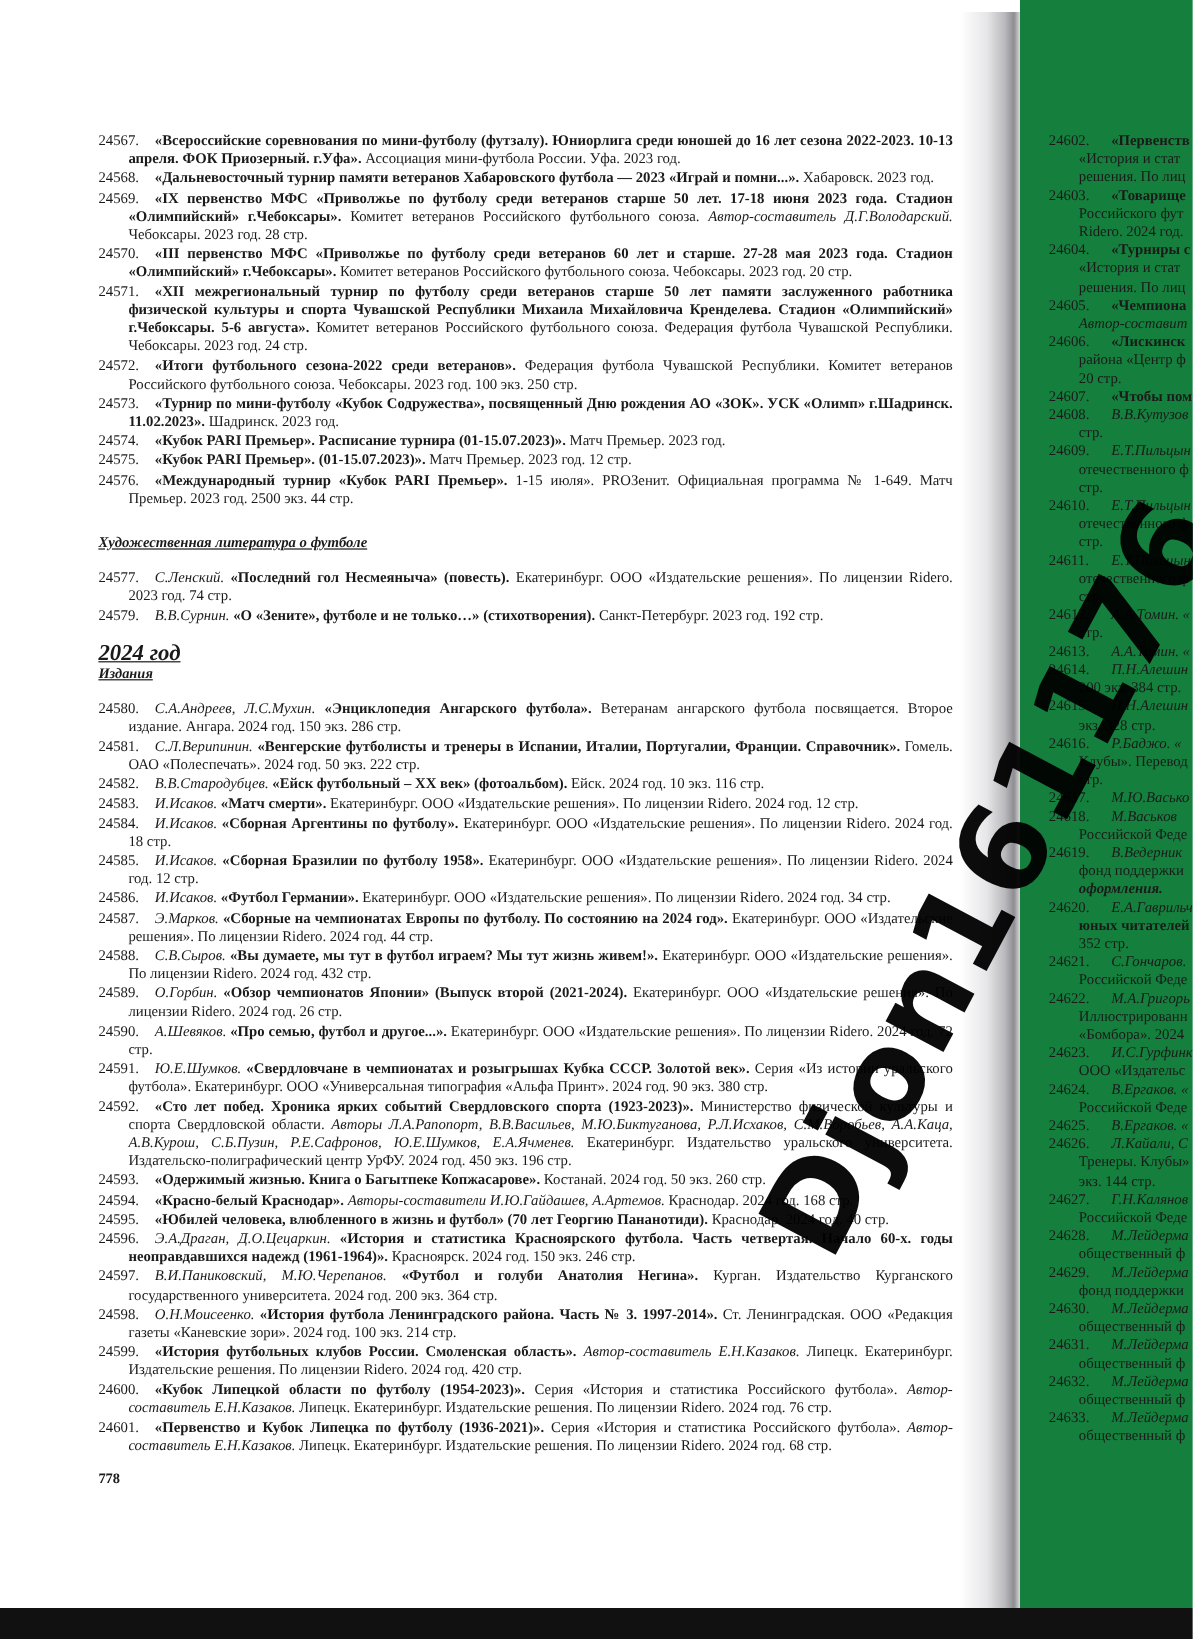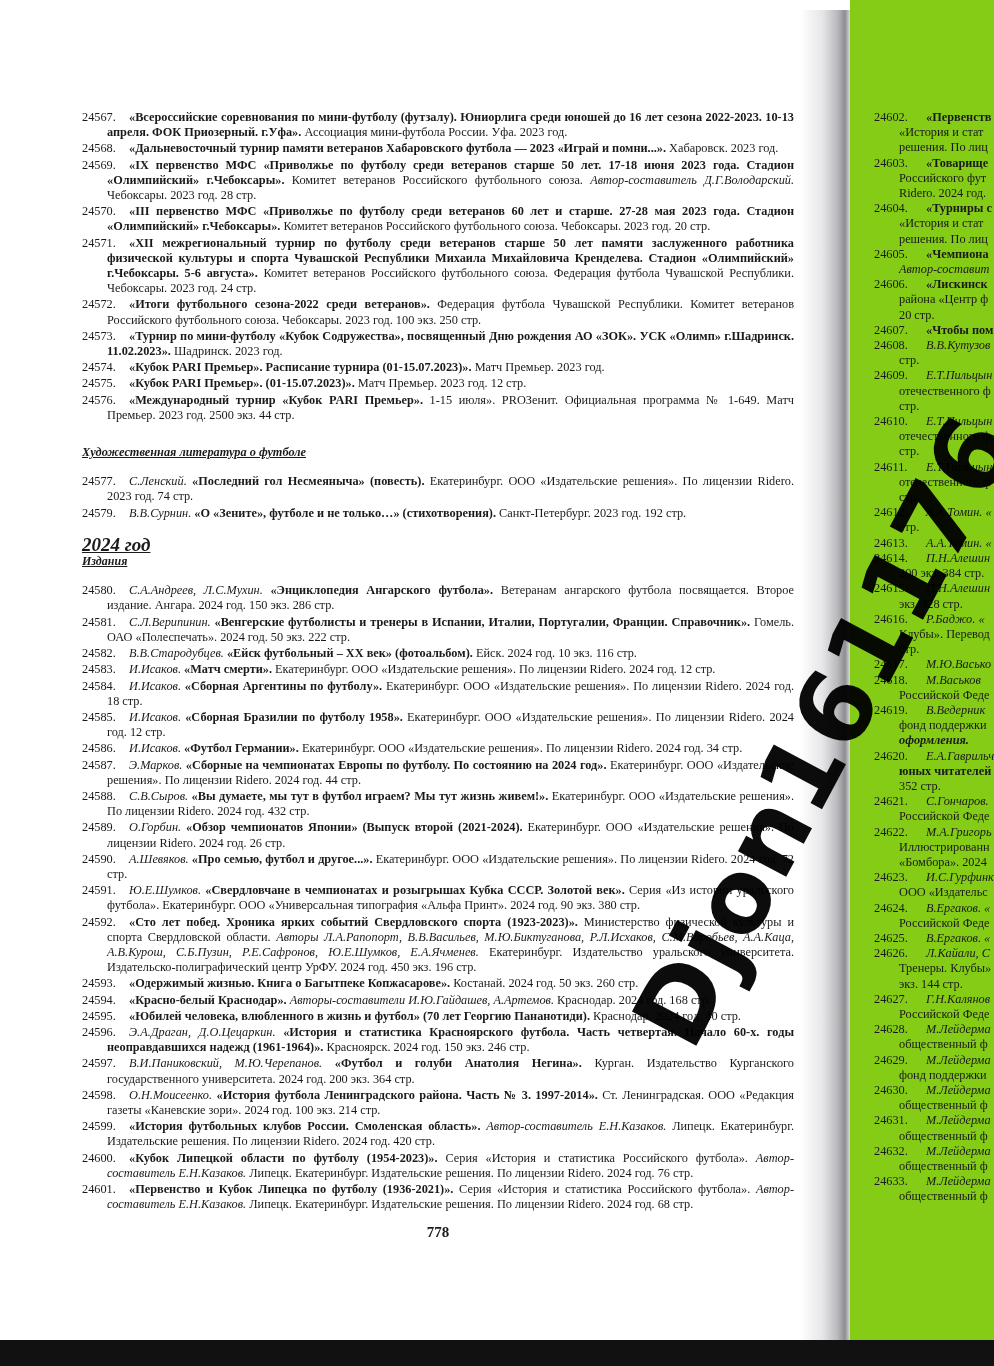--- a/index.html
+++ b/index.html
@@ -8,31 +8,31 @@
     background:#ffffff;
     font-family:"Liberation Serif", "DejaVu Serif", serif;
     color:#1a1a1a;
   }
   .scan-bottom { position:absolute; left:0; right:0; top:1340px; bottom:0; background:#111; }
   .left-page { position:absolute; left:0; top:0; width:830px; height:1340px; background:#fff; }
   .gutter {
     position:absolute; left:800px; top:10px; width:50px; height:1330px;
     background:linear-gradient(to right, rgba(255,255,255,0) 0%, #e6e6e8 45%, #b9b9bd 75%, #8d8d92 90%, #d9d9dc 100%);
   }
-  .right-page { position:absolute; left:850px; top:0; width:144px; height:1340px; background:#84cc16; overflow:hidden; }
+  .right-page { position:absolute; left:850px; top:0; width:144px; height:1340px; background:#15803d; overflow:hidden; }
 
   .col-left { position:absolute; left:82px; top:110px; width:712px; font-size:12.3px; line-height:15.2px; }
   .entry { text-indent:-25px; padding-left:25px; margin:0 0 1px 0; text-align:justify; }
   .num { display:inline-block; width:47px; text-indent:0; }
   b { font-weight:bold; }
   i { font-style:italic; }
   .section-head { font-style:italic; font-weight:bold; text-decoration:underline; font-size:12.3px; margin:22px 0 14px 0; }
   .year-head { font-style:italic; font-weight:bold; text-decoration:underline; font-size:19px; margin:16px 0 2px 0; }
   .pub-head { font-style:italic; font-weight:bold; text-decoration:underline; font-size:12px; margin:0 0 14px 0; }
-  .page-num { position:absolute; left:0; width:712px; top:1115px; text-align:center; font-weight:bold; font-size:15px; }
+  .page-num { position:absolute; left:0; width:712px; top:1115px; font-weight:bold; font-size:12px; }
 
   .col-right { position:absolute; left:24px; top:110px; width:260px; font-size:12.3px; line-height:15.2px; white-space:nowrap; }
   .r-entry .num { width:52px; }
   .r-cont { padding-left:25px; }
 
   .watermark {
     position:absolute; left:610px; top:1010px; transform:rotate(-62deg); transform-origin:left top;
     font-family:"DejaVu Sans", sans-serif; font-weight:bold; font-size:100px; color:#000; letter-spacing:2px;
     white-space:nowrap; opacity:0.95;
   }

